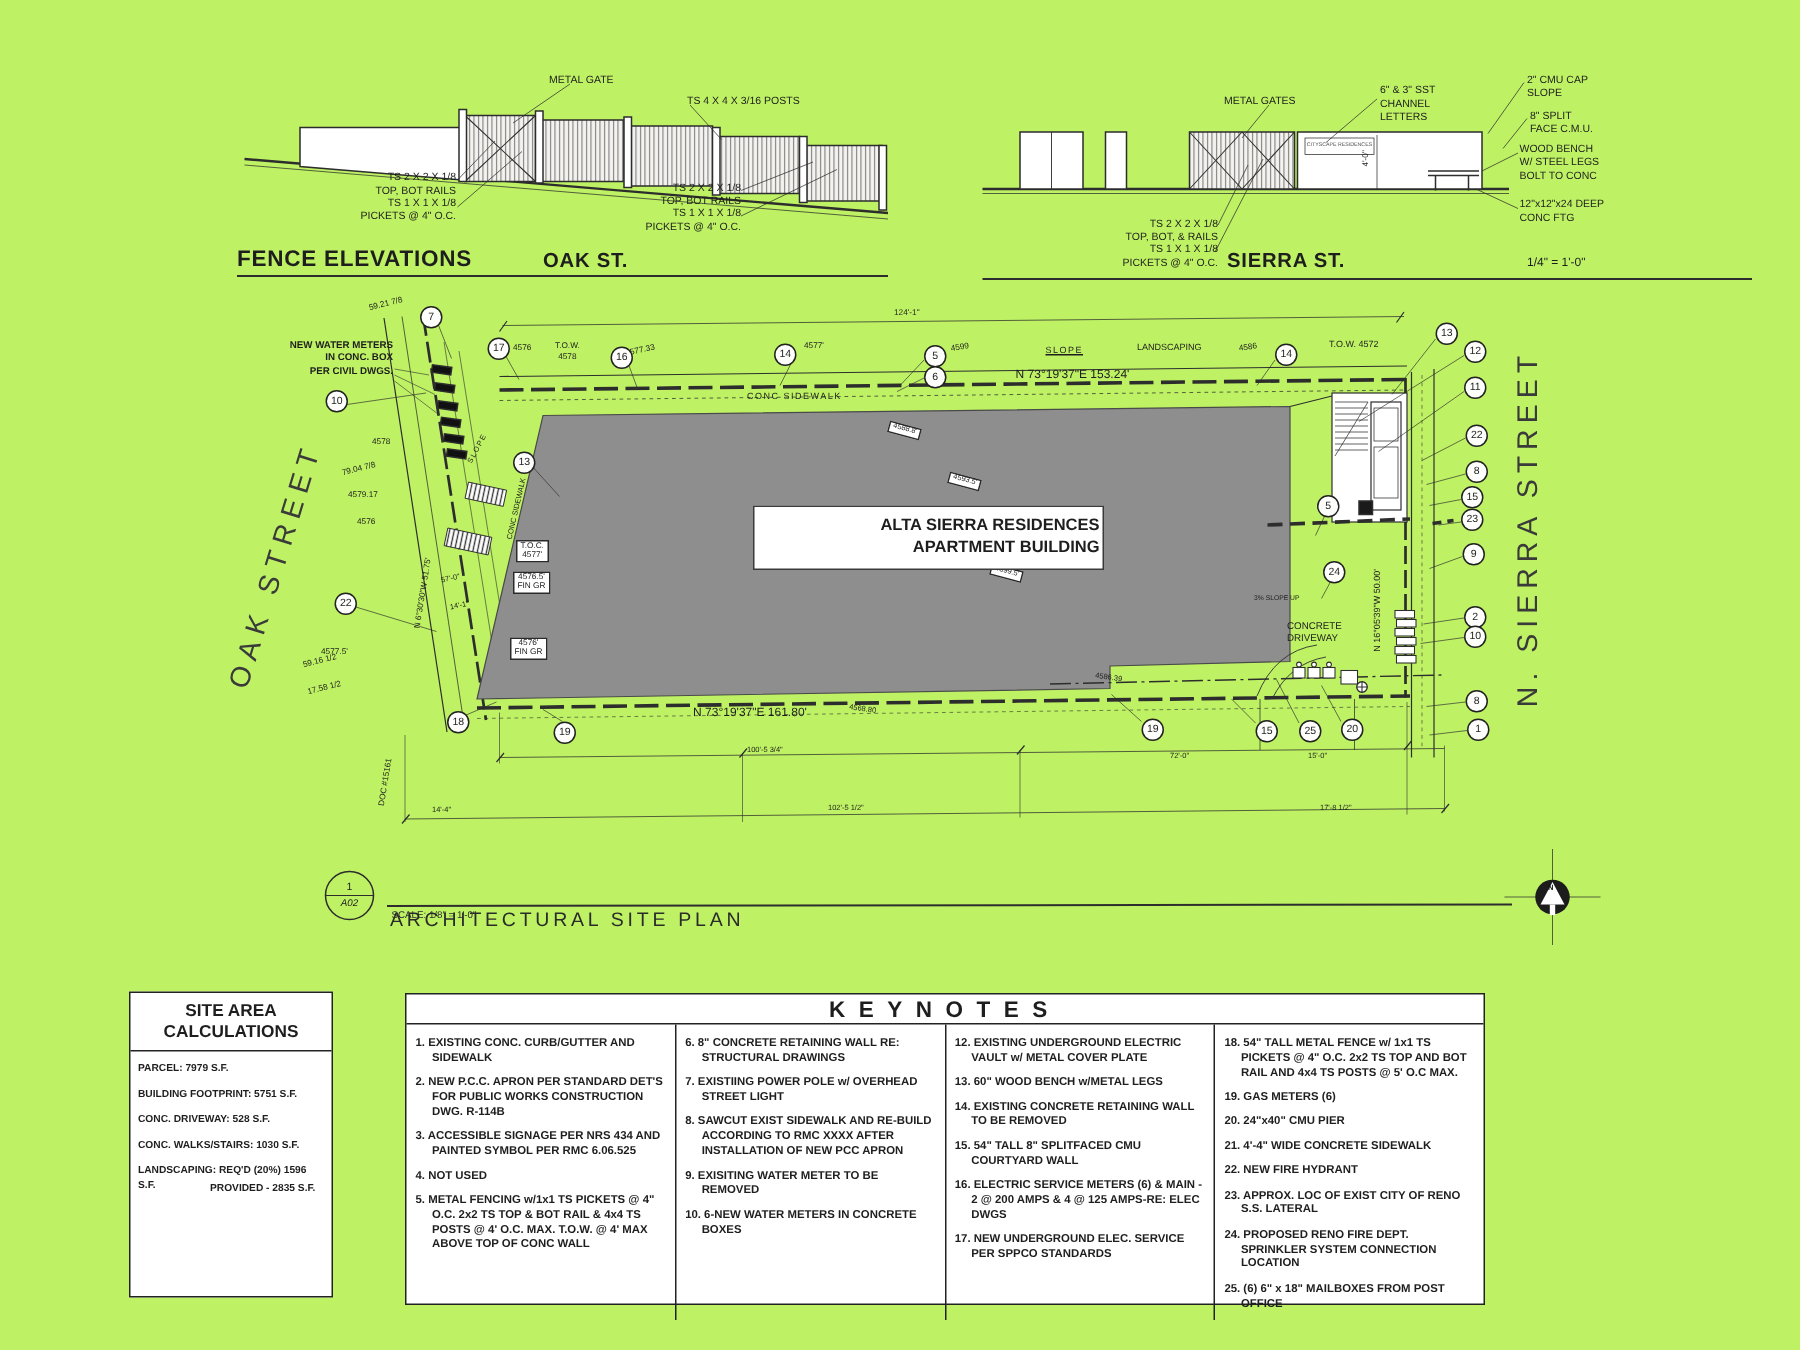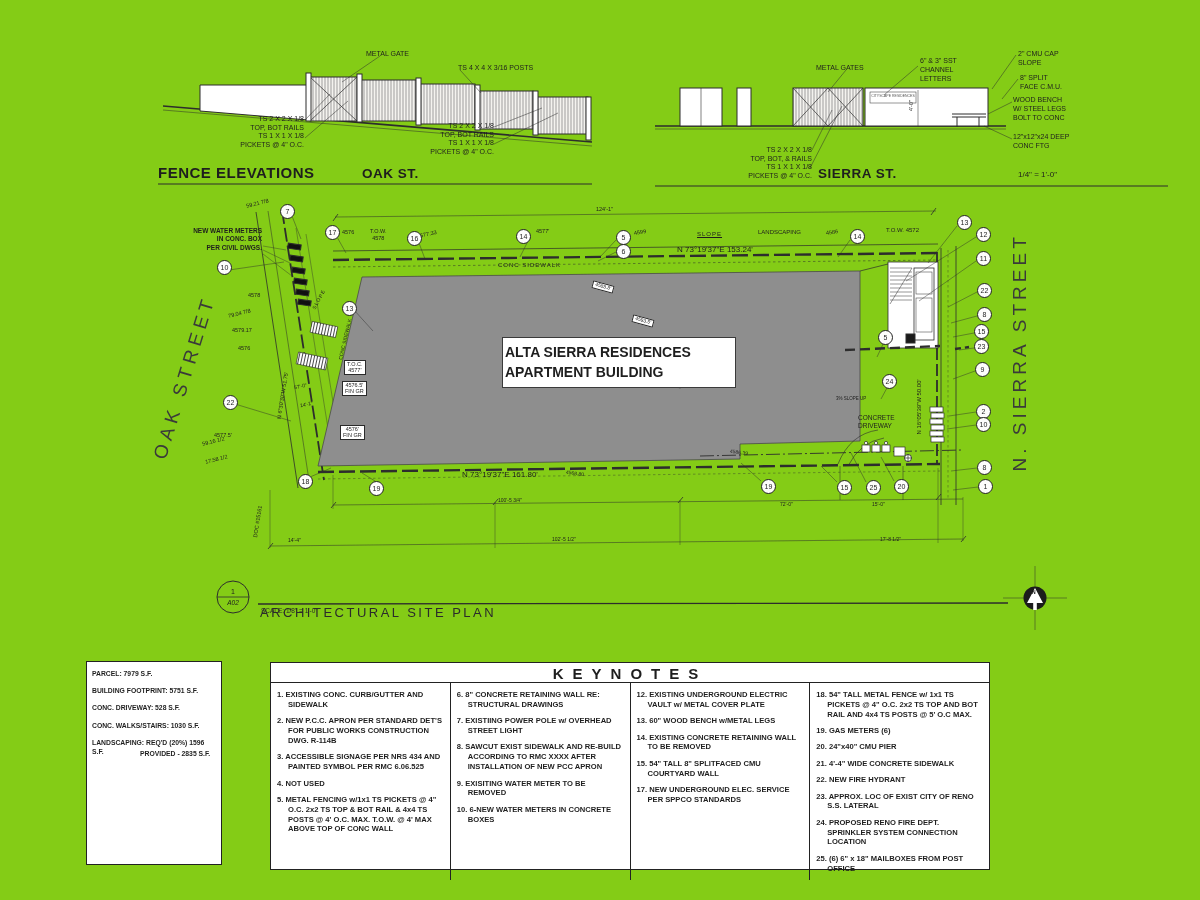--- a/index.html
+++ b/index.html
@@ -1,26 +1,26 @@
 <!DOCTYPE html>
 <html><head>
 <meta charset="utf-8">
 <style>
   html,body{margin:0;padding:0;background:#d9d9d9;}
-  .sheet{position:relative;width:1200px;height:900px;background:#84cc16;overflow:hidden;
+  .sheet{position:relative;width:1200px;height:900px;background:#bef264;overflow:hidden;
          font-family:"Liberation Sans","DejaVu Sans",sans-serif;color:#1e1e1e;}
   svg.linework{position:absolute;left:0;top:0;}
   .lbl{position:absolute;font-size:6px;line-height:1.3;white-space:pre-line;color:#1e1e1e;}
   .r{text-align:right}.c{text-align:center}.b{font-weight:bold}
   .boxed{border:.5px solid #2a2a2a;background:#fff;padding:0 2px;text-align:center;line-height:1.15;}
   .bubble{position:absolute;width:13px;height:13px;border:1px solid #222;border-radius:50%;
           background:#fdfdfb;font-size:7px;display:flex;align-items:center;justify-content:center;z-index:5;}
   .fence-title{position:absolute;font-weight:bold;letter-spacing:.5px;}
   .bldg-label{position:absolute;left:502px;top:337px;width:228px;background:#fff;border:1px solid #3a3a3a;
-              text-align:left;font-weight:bold;font-size:14px;line-height:1.4;padding:5px 2px;z-index:4;}
+              text-align:right;font-weight:bold;font-size:11px;line-height:1.4;padding:5px 2px;z-index:4;}
   .panel{position:absolute;border:1.5px solid #222;background:#fff;z-index:6;}
   .panel .ptitle{text-align:center;font-weight:bold;font-size:11.5px;line-height:1.25;padding:5px 2px 4px;
                  border-bottom:1px solid #222;white-space:pre-line;}
   .panel .pbody{padding:7px 5px;font-size:6.8px;font-weight:bold;line-height:1.35;}
   .panel .row{margin-bottom:8px;white-space:pre-line;}
   .panel .indent{padding-left:48px;margin-top:-7px;}
   #keynotes{left:270px;top:662px;width:718px;height:206px;display:flex;flex-direction:column;}
   #keynotes .ktitle{height:19px;text-align:center;font-weight:bold;font-size:15px;letter-spacing:9px;
                     border-bottom:1px solid #222;padding-top:2px;}
   #keynotes .kcols{flex:1;display:flex;}
@@ -323,20 +323,22 @@
   <div class="bubble" style="left:977px;top:460px">8</div>
   <div class="bubble" style="left:978px;top:479px">1</div>
 
   <div class="lbl c" style="left:226px;top:587px;width:14px;font-size:7px">1</div>
   <div class="lbl c" style="left:222px;top:599px;width:22px;font-size:6.5px;font-style:italic">A02</div>
   <div class="site-title">ARCHITECTURAL  SITE  PLAN</div>
   <div class="site-scale">SCALE: 1/8" = 1'-0"</div>
   <div class="lbl b" style="left:1032px;top:589px;font-size:5px;color:#111;z-index:6">N</div>
 
   <div class="panel" id="site-area" style="left:86px;top:661px;width:134px;height:202px">
+    <div class="ptitle">SITE AREA
+CALCULATIONS</div>
     <div class="pbody">
       <div class="row">PARCEL: 7979 S.F.</div>
       <div class="row">BUILDING FOOTPRINT: 5751 S.F.</div>
       <div class="row">CONC. DRIVEWAY: 528 S.F.</div>
       <div class="row">CONC. WALKS/STAIRS: 1030 S.F.</div>
       <div class="row" style="margin-bottom:0">LANDSCAPING: REQ'D (20%) 1596 S.F.</div>
       <div class="row indent">PROVIDED - 2835 S.F.</div>
     </div>
   </div>
 
@@ -355,20 +357,21 @@
         <div class="kitem">7. EXISTIING POWER POLE w/ OVERHEAD STREET LIGHT</div>
         <div class="kitem">8. SAWCUT EXIST SIDEWALK AND RE-BUILD ACCORDING TO RMC XXXX AFTER INSTALLATION OF NEW PCC APRON</div>
         <div class="kitem">9. EXISITING WATER METER TO BE REMOVED</div>
         <div class="kitem">10. 6-NEW WATER METERS IN CONCRETE BOXES</div>
       </div>
       <div class="kcol">
         <div class="kitem">12. EXISTING UNDERGROUND ELECTRIC VAULT w/ METAL COVER PLATE</div>
         <div class="kitem">13. 60" WOOD BENCH w/METAL LEGS</div>
         <div class="kitem">14. EXISTING  CONCRETE  RETAINING WALL TO BE REMOVED</div>
         <div class="kitem">15. 54" TALL 8" SPLITFACED CMU COURTYARD WALL</div>
+        <div class="kitem">16. ELECTRIC SERVICE METERS (6) &amp; MAIN - 2 @ 200 AMPS &amp; 4 @ 125 AMPS-RE: ELEC DWGS</div>
         <div class="kitem">17. NEW UNDERGROUND ELEC. SERVICE PER SPPCO STANDARDS</div>
       </div>
       <div class="kcol">
         <div class="kitem">18. 54" TALL METAL FENCE w/ 1x1 TS PICKETS @ 4" O.C. 2x2 TS TOP AND BOT RAIL AND 4x4 TS POSTS @ 5' O.C MAX.</div>
         <div class="kitem">19. GAS METERS  (6)</div>
         <div class="kitem">20. 24"x40" CMU PIER</div>
         <div class="kitem">21. 4'-4" WIDE CONCRETE SIDEWALK</div>
         <div class="kitem">22. NEW FIRE HYDRANT</div>
         <div class="kitem">23. APPROX. LOC OF EXIST CITY OF RENO S.S. LATERAL</div>
         <div class="kitem">24. PROPOSED RENO FIRE DEPT. SPRINKLER SYSTEM CONNECTION LOCATION</div>

